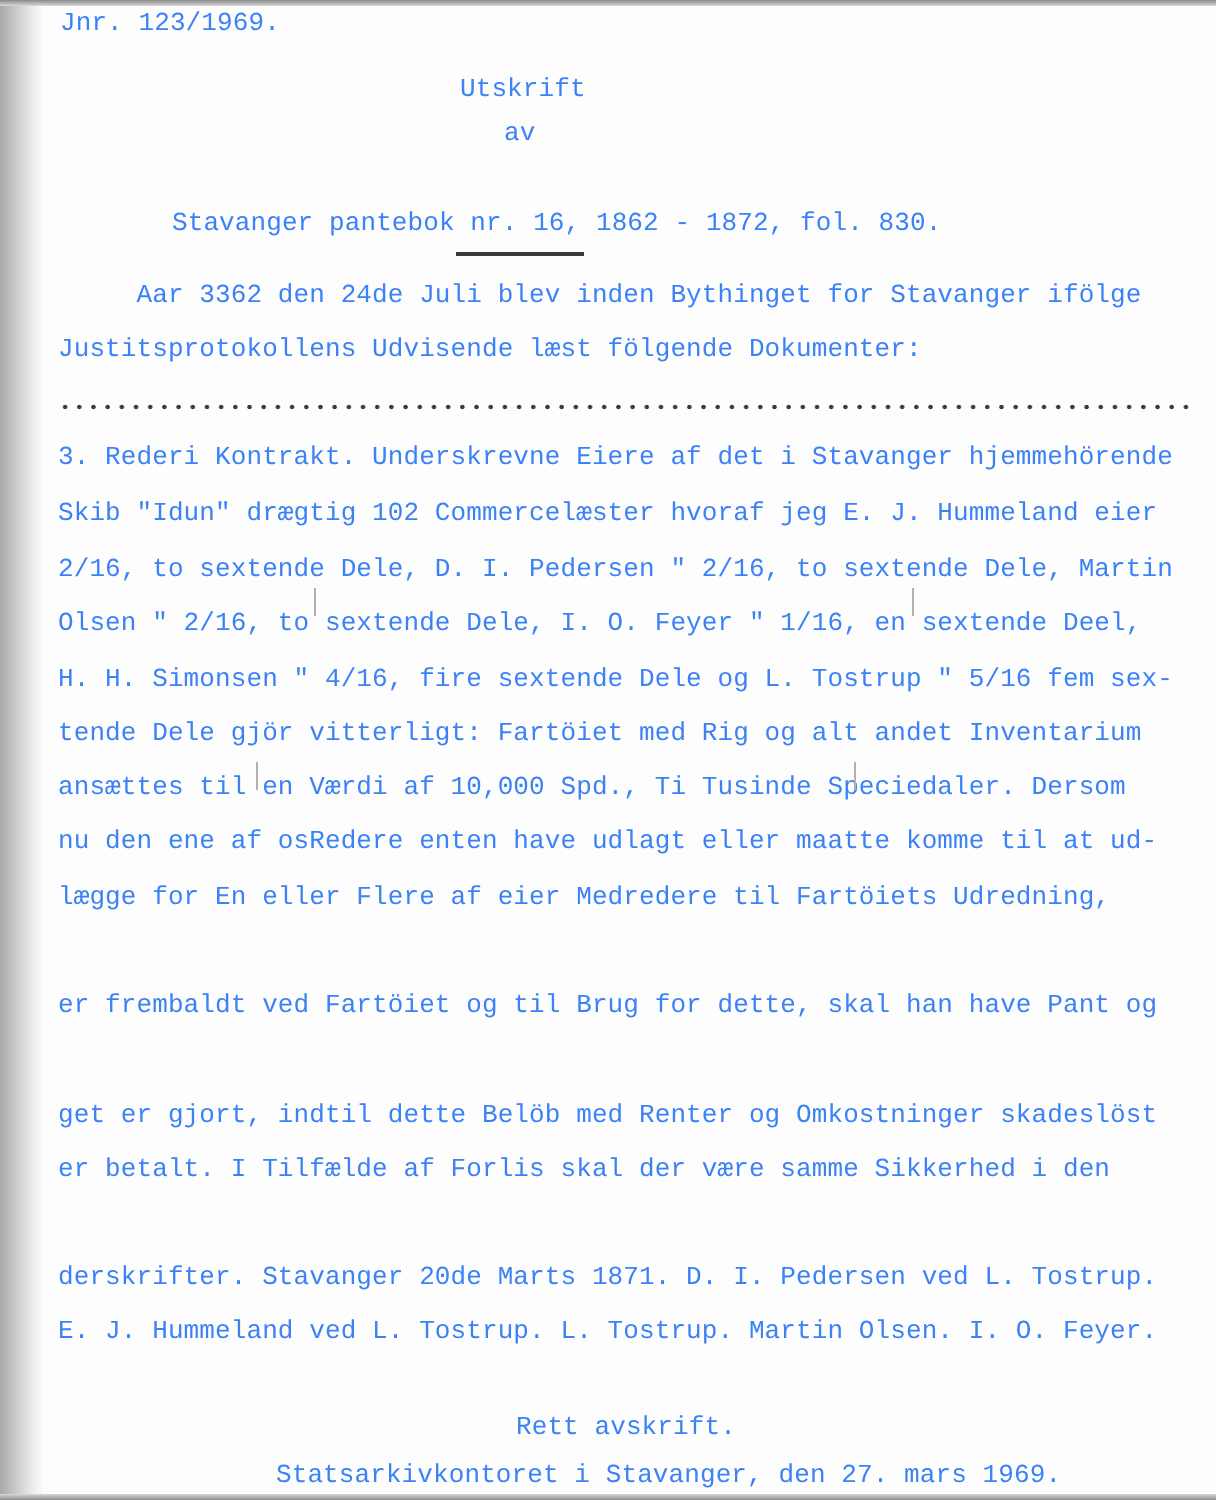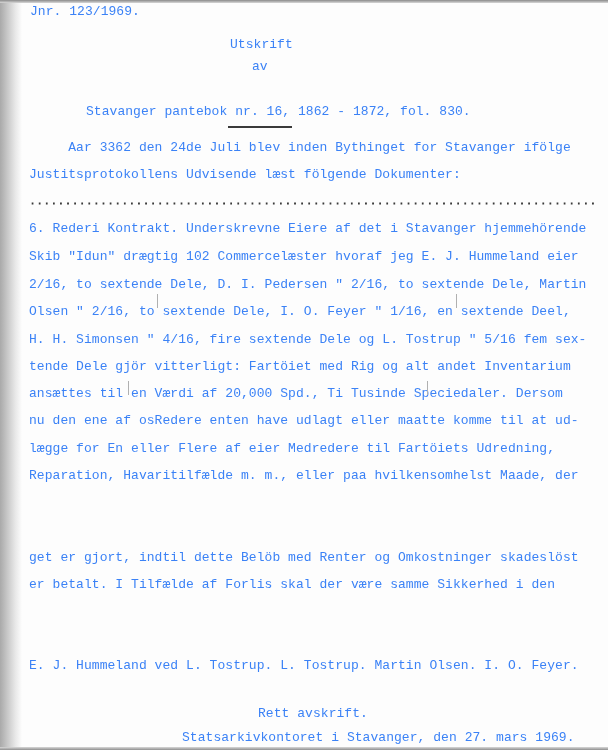--- a/index.html
+++ b/index.html
@@ -83,36 +83,37 @@
   <div class="line" style="top:60px; left:252px;">av</div>
   <div class="line" style="top:87px; left:86px;margin-top:18px;">Stavanger pantebok nr. 16, 1862 - 1872, fol. 830.</div>
 
   <div class="rule"></div>
 
   <div class="line body-line" style="top:141px;">     Aar 3362 den 24de Juli blev inden Bythinget for Stavanger ifölge</div>
   <div class="line body-line" style="top:168px;">Justitsprotokollens Udvisende læst fölgende Dokumenter:</div>
 
   <div class="dots"></div>
 
-  <div class="line body-line" style="top:222px;">6. Rederi Kontrakt. Underskrevne Eiere af det i Stavanger hjemmehörende</div>
+  <div class="line body-line" style="top:222px;">3. Rederi Kontrakt. Underskrevne Eiere af det i Stavanger hjemmehörende</div>
   <div class="line body-line" style="top:250px;">Skib "Idun" drægtig 102 Commercelæster hvoraf jeg E. J. Hummeland eier</div>
   <div class="line body-line" style="top:278px;">2/16, to sextende Dele, D. I. Pedersen " 2/16, to sextende Dele, Martin</div>
   <div class="line body-line" style="top:305px;">Olsen " 2/16, to sextende Dele, I. O. Feyer " 1/16, en sextende Deel,</div>
   <div class="line body-line" style="top:333px;">H. H. Simonsen " 4/16, fire sextende Dele og L. Tostrup " 5/16 fem sex-</div>
   <div class="line body-line" style="top:360px;">tende Dele gjör vitterligt: Fartöiet med Rig og alt andet Inventarium</div>
-  <div class="line body-line" style="top:387px;">ansættes til en Værdi af 20,000 Spd., Ti Tusinde Speciedaler. Dersom</div>
+  <div class="line body-line" style="top:387px;">ansættes til en Værdi af 10,000 Spd., Ti Tusinde Speciedaler. Dersom</div>
   <div class="line body-line" style="top:414px;">nu den ene af osRedere enten have udlagt eller maatte komme til at ud-</div>
   <div class="line body-line" style="top:442px;">lægge for En eller Flere af eier Medredere til Fartöiets Udredning,</div>
-  <div class="line body-line" style="top:469px;">Reparation, Havaritilfælde m. m., eller paa hvilkensomhelst Maade, der</div>
+  <div class="line body-line" style="top:496px;">er frembaldt ved Fartöiet og til Brug for dette, skal han have Pant og</div>
   <div class="line body-line" style="top:551px;">get er gjort, indtil dette Belöb med Renter og Omkostninger skadeslöst</div>
   <div class="line body-line" style="top:578px;">er betalt. I Tilfælde af Forlis skal der være samme Sikkerhed i den</div>
+  <div class="line body-line" style="top:632px;">derskrifter. Stavanger 20de Marts 1871. D. I. Pedersen ved L. Tostrup.</div>
   <div class="line body-line" style="top:659px;">E. J. Hummeland ved L. Tostrup. L. Tostrup. Martin Olsen. I. O. Feyer.</div>
 
   <div class="tick" style="left:157px; top:294px; height:14px;"></div>
   <div class="tick" style="left:456px; top:294px; height:14px;"></div>
   <div class="tick" style="left:128px; top:381px; height:14px;"></div>
   <div class="tick" style="left:427px; top:381px; height:14px;"></div>
 
   <div class="line" style="top:707px; left:258px;">Rett avskrift.</div>
-  <div class="line" style="top:731px; left:138px;margin-left:44px;">Statsarkivkontoret i Stavanger, den 27. mars 1969.</div>
+  <div class="line" style="top:731px; left:138px;">Statsarkivkontoret i Stavanger, den 27. mars 1969.</div>
 
   <div class="bottom-border"></div>
 </div>
 
 </body></html>

